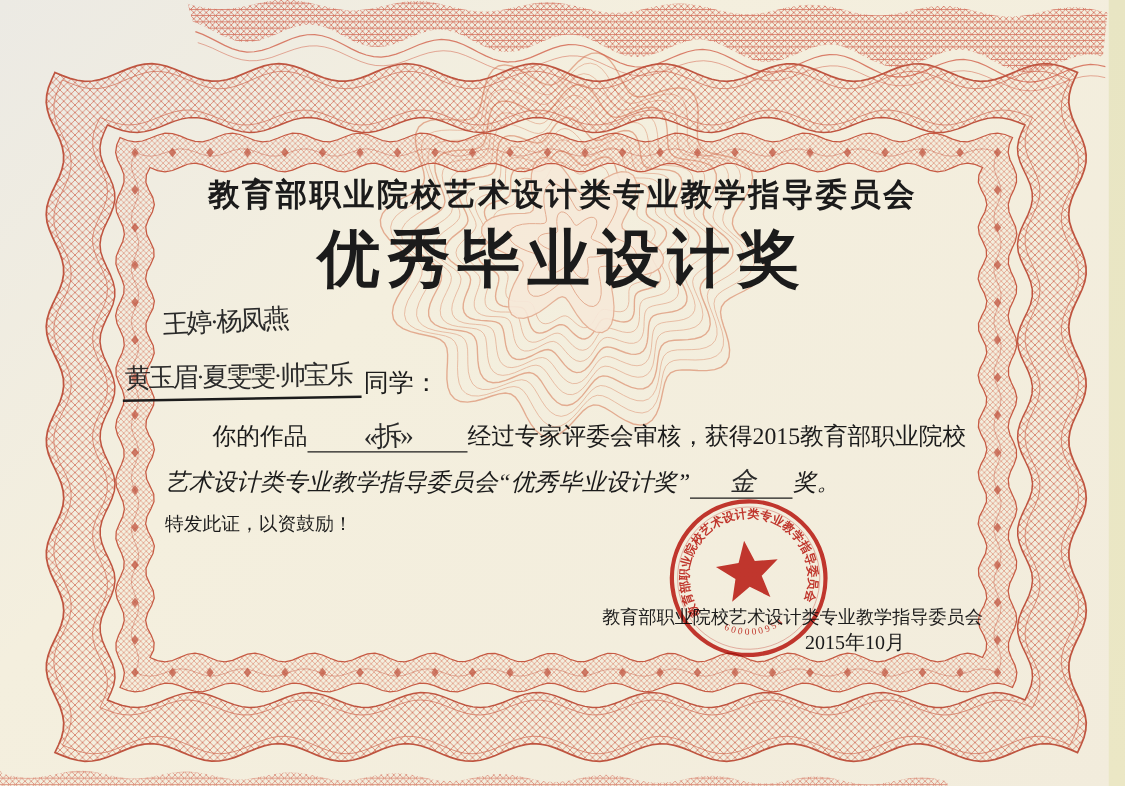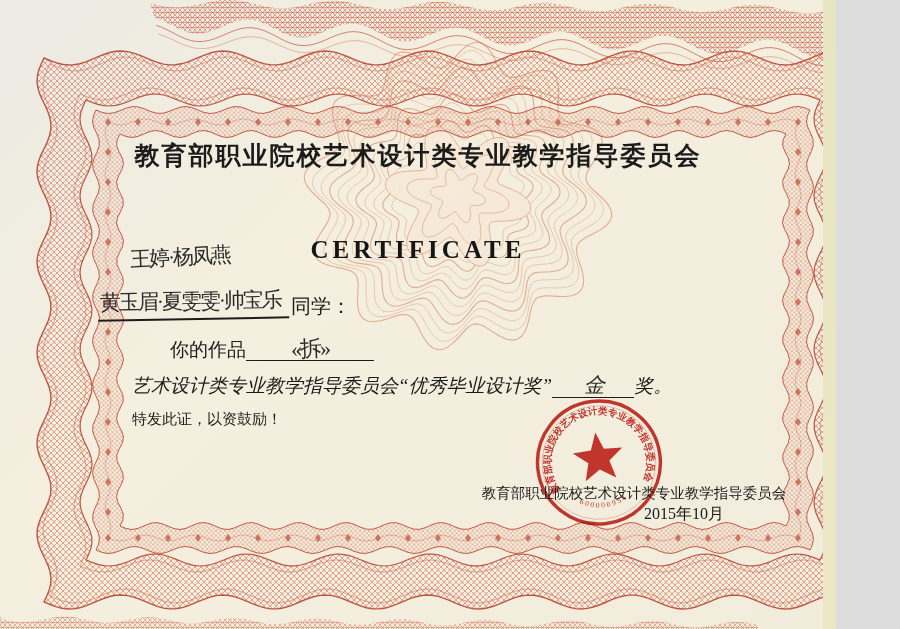--- a/index.html
+++ b/index.html
@@ -1,17 +1,17 @@
 <!DOCTYPE html>
 <html><head>
 <meta charset="utf-8">
 <style>
   html,body{margin:0;padding:0;background:#dddddd;}
   .stage{
-    position:relative;width:836px;height:629px;overflow:hidden;
+    position:relative;width:900px;height:629px;overflow:hidden;
     background:linear-gradient(135deg,#eceae4 0%,#f4efde 35%,#f2ecdc 100%);
     font-family:"Liberation Serif","DejaVu Serif",serif;color:#1b1b1b;
   }
   .abs{position:absolute;}
   svg.deco{left:0;top:0;width:900px;height:629px;}
   .paper-edge{right:0;top:0;width:13px;height:629px;background:linear-gradient(#e8e5c3,#ebe7c5);}
   .header{left:0;top:139px;width:100%;text-align:center;font-size:25px;font-weight:700;letter-spacing:2px;}
   .title{left:0;top:174px;width:100%;text-align:center;font-size:50px;font-weight:800;letter-spacing:6px;}
   .subtitle{left:0;top:236px;width:100%;text-align:center;font-size:25px;font-weight:600;letter-spacing:4px;color:#151515;}
   .hand{font-weight:500;color:#2a2a2a;letter-spacing:-2px;}
@@ -159,31 +159,32 @@
         <path d="M108,478L111,482L108,486L105,482Z" fill="#c0543f" opacity="0.75"></path>
         <path d="M798,478L801,482L798,486L795,482Z" fill="#c0543f" opacity="0.75"></path>
         <path d="M108,508L111,512L108,516L105,512Z" fill="#c0543f" opacity="0.75"></path>
         <path d="M798,508L801,512L798,516L795,512Z" fill="#c0543f" opacity="0.75"></path>
       </g>
     </svg>
 
   <div class="paper-edge abs"></div>
 
   <div class="header abs">教育部职业院校艺术设计类专业教学指导委员会</div>
-  <div class="subtitle abs">CERTIFICATE</div>
+  <div class="title abs">优秀毕业设计奖</div>
 
   <div class="names1 abs hand">王婷·杨凤燕</div>
   <div class="names2row abs">
     <span class="names2ul hand">黄玉眉·夏雯雯·帅宝乐</span>
     <span class="salut">同学：</span>
   </div>
 
   <div class="bodyline line1 abs">
     <span class="lead">你的作品</span>
     <span class="blank blank1"><span class="hand">«拆»</span></span>
+    <span>经过专家评委会审核，获得2015教育部职业院校</span>
   </div>
 
   <div class="bodyline line2 abs">
     <span>艺术设计类专业教学指导委员会“优秀毕业设计奖”</span>
     <span class="blank blank2"><span class="hand">金</span></span>
     <span>奖。</span>
   </div>
 
   <div class="line3 abs">特发此证，以资鼓励！</div>
 

